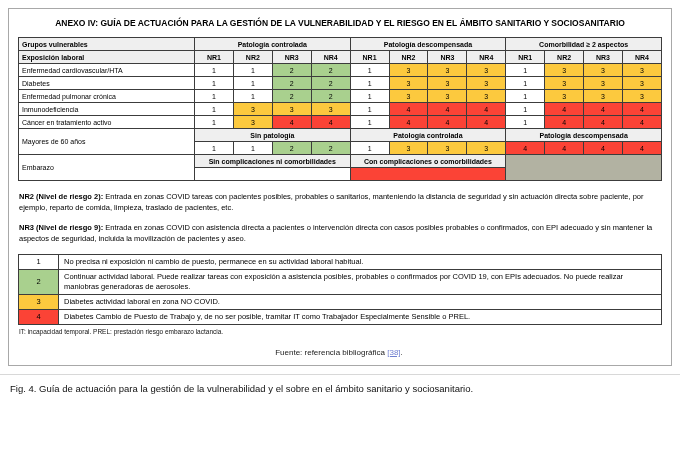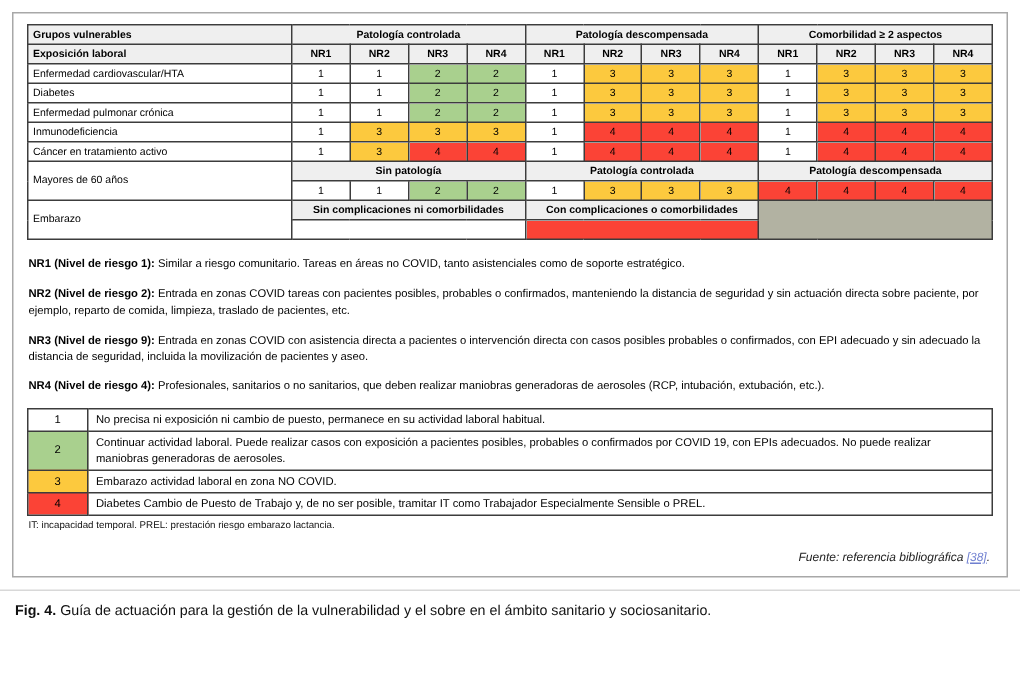--- a/index.html
+++ b/index.html
@@ -76,45 +76,45 @@
     line-height: 1.35;
   }
   td.legend-level { width: 40px; text-align: center; }
 
   .footnote {
     font-size: 6.5px;
     margin: 3px 1px 0 1px;
     color: #111;
   }
   .source-line {
-    text-align: right;
+    text-align: center;
     font-size: 8px;
     margin: 13px 2px 3px 0;
     color: #222;
-    font-style: italic;
   }
   .ref-link {
     color: var(--c-link, #6f7fd0);
     text-decoration: underline;
     cursor: pointer;
   }
   .fig-caption {
     margin-top: 8px;
     border-top: 1px solid #d8d8d8;
     padding: 8px 10px 0 10px;
     font-size: 9.5px;
     color: #111;
   }
-  .caption-label { font-weight: bold; }
+  .caption-label { font-weight: normal; }
 </style>
 </head>
 <body>
 
 <div class="figure-box">
 
+  <div class="fig-title">ANEXO IV: GUÍA DE ACTUACIÓN PARA LA GESTIÓN DE LA VULNERABILIDAD Y EL RIESGO EN EL ÁMBITO SANITARIO Y SOCIOSANITARIO</div>
 
   <table class="vuln">
     <colgroup>
       <col class="c-label">
       <col>
         <col>
         <col>
         <col>
         <col>
         <col>
@@ -255,39 +255,37 @@
         <td class="cell-disabled" colspan="4" rowspan="2"></td>
       </tr>
       <tr>
         <td class="cell-empty" colspan="4"></td>
         <td class="val lv4" colspan="4"></td>
       </tr>
     </tbody>
   </table>
 
   <div class="defs">
-    <p class="def-p"><span class="def-term">NR1 (Nivel de riesgo 1):</span> <span>Similar a riesgo comunitario. Tareas en áreas no COVID, tanto asistenciales como de soporte estratégico.</span></p>
-    <p class="def-p"><span class="def-term">NR2 (Nivel de riesgo 2):</span> <span>Entrada en zonas COVID tareas con pacientes posibles, probables o confirmados, manteniendo la distancia de seguridad y sin actuación directa sobre paciente, por ejemplo, reparto de comida, limpieza, traslado de pacientes, etc.</span></p>
-    <p class="def-p"><span class="def-term">NR3 (Nivel de riesgo 9):</span> <span>Entrada en zonas COVID con asistencia directa a pacientes o intervención directa con casos posibles probables o confirmados, con EPI adecuado y sin adecuado la distancia de seguridad, incluida la movilización de pacientes y aseo.</span></p>
-    <p class="def-p"><span class="def-term">NR4 (Nivel de riesgo 4):</span> <span>Profesionales, sanitarios o no sanitarios, que deben realizar maniobras generadoras de aerosoles (RCP, intubación, extubación, etc.).</span></p>
+    <p class="def-p"><span class="def-term">NR2 (Nivel de riesgo 2):</span> <span>Entrada en zonas COVID tareas con pacientes posibles, probables o sanitarios, manteniendo la distancia de seguridad y sin actuación directa sobre paciente, por ejemplo, reparto de comida, limpieza, traslado de pacientes, etc.</span></p>
+    <p class="def-p"><span class="def-term">NR3 (Nivel de riesgo 9):</span> <span>Entrada en zonas COVID con asistencia directa a pacientes o intervención directa con casos posibles probables o confirmados, con EPI adecuado y sin mantener la aspectos de seguridad, incluida la movilización de pacientes y aseo.</span></p>
   </div>
 
   <table class="legend">
     <tbody id="legend-body">
         <tr>
           <td class="legend-level val lv1">1</td>
           <td>No precisa ni exposición ni cambio de puesto, permanece en su actividad laboral habitual.</td>
         </tr>
         <tr>
           <td class="legend-level val lv2">2</td>
-          <td>Continuar actividad laboral. Puede realizar casos con exposición a pacientes posibles, probables o confirmados por COVID 19, con EPIs adecuados. No puede realizar maniobras generadoras de aerosoles.</td>
+          <td>Continuar actividad laboral. Puede realizar tareas con exposición a asistencia posibles, probables o confirmados por COVID 19, con EPIs adecuados. No puede realizar maniobras generadoras de aerosoles.</td>
         </tr>
         <tr>
           <td class="legend-level val lv3">3</td>
-          <td>Embarazo actividad laboral en zona NO COVID.</td>
+          <td>Diabetes actividad laboral en zona NO COVID.</td>
         </tr>
         <tr>
           <td class="legend-level val lv4">4</td>
           <td>Diabetes Cambio de Puesto de Trabajo y, de no ser posible, tramitar IT como Trabajador Especialmente Sensible o PREL.</td>
         </tr>
       </tbody>
   </table>
 
   <div class="footnote">IT: incapacidad temporal. PREL: prestación riesgo embarazo lactancia.</div>
 

